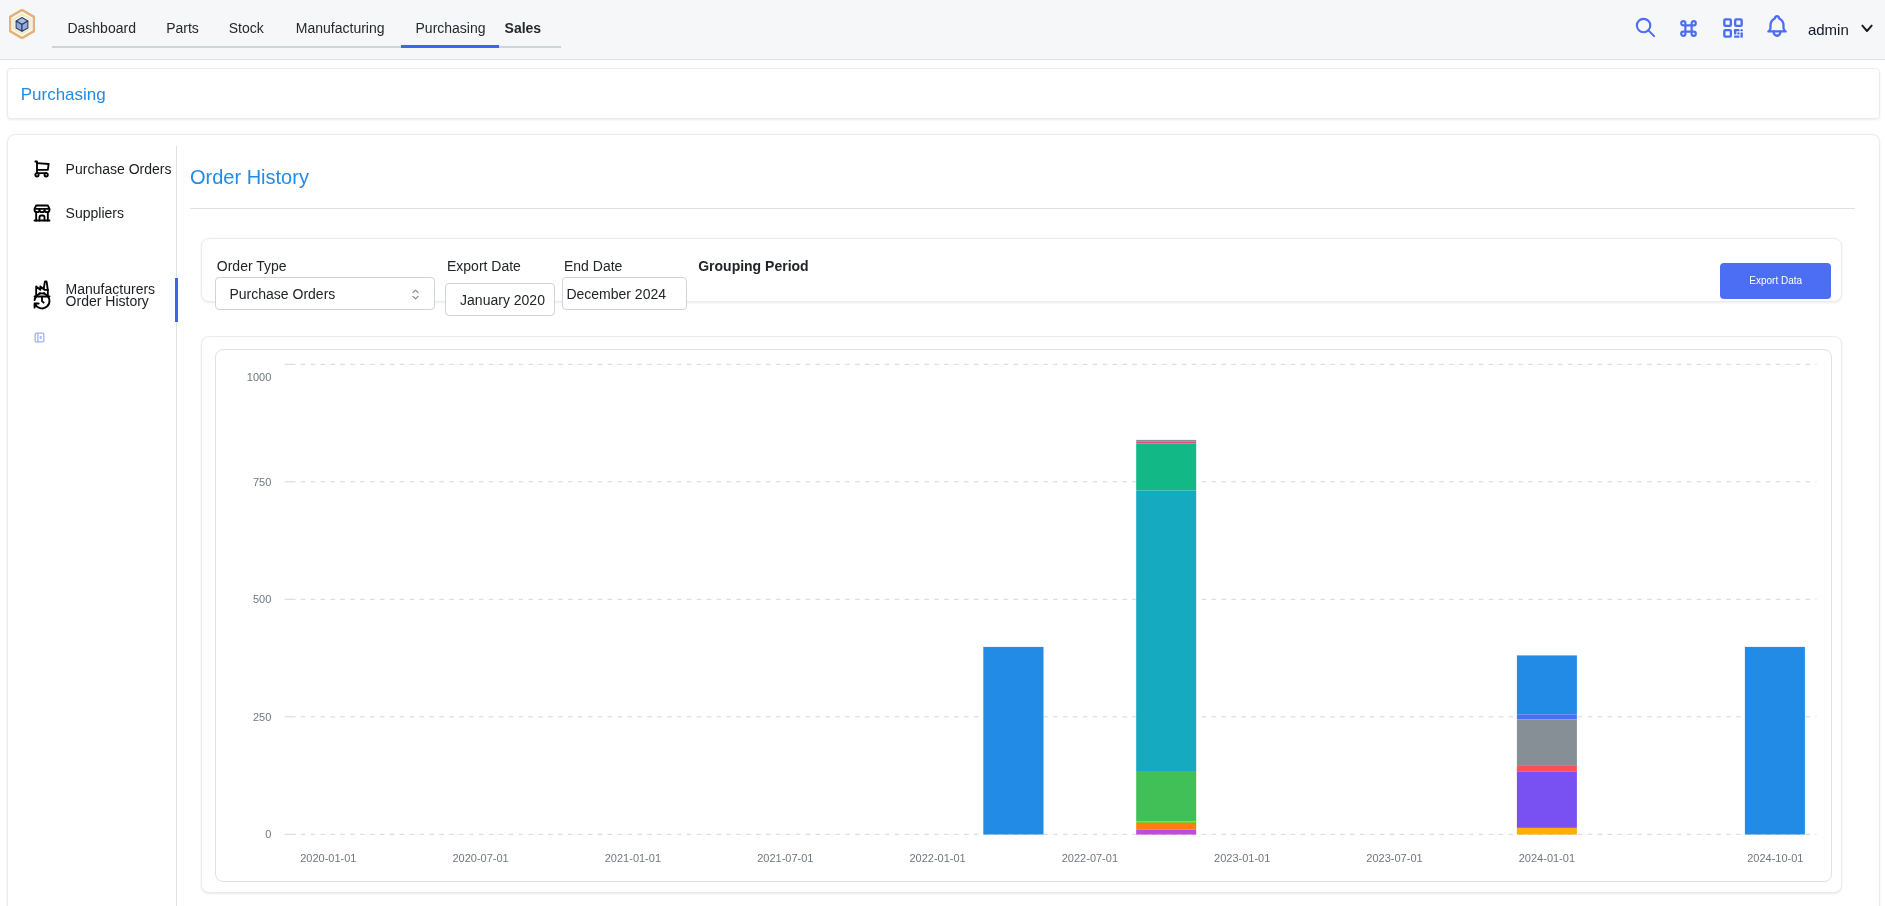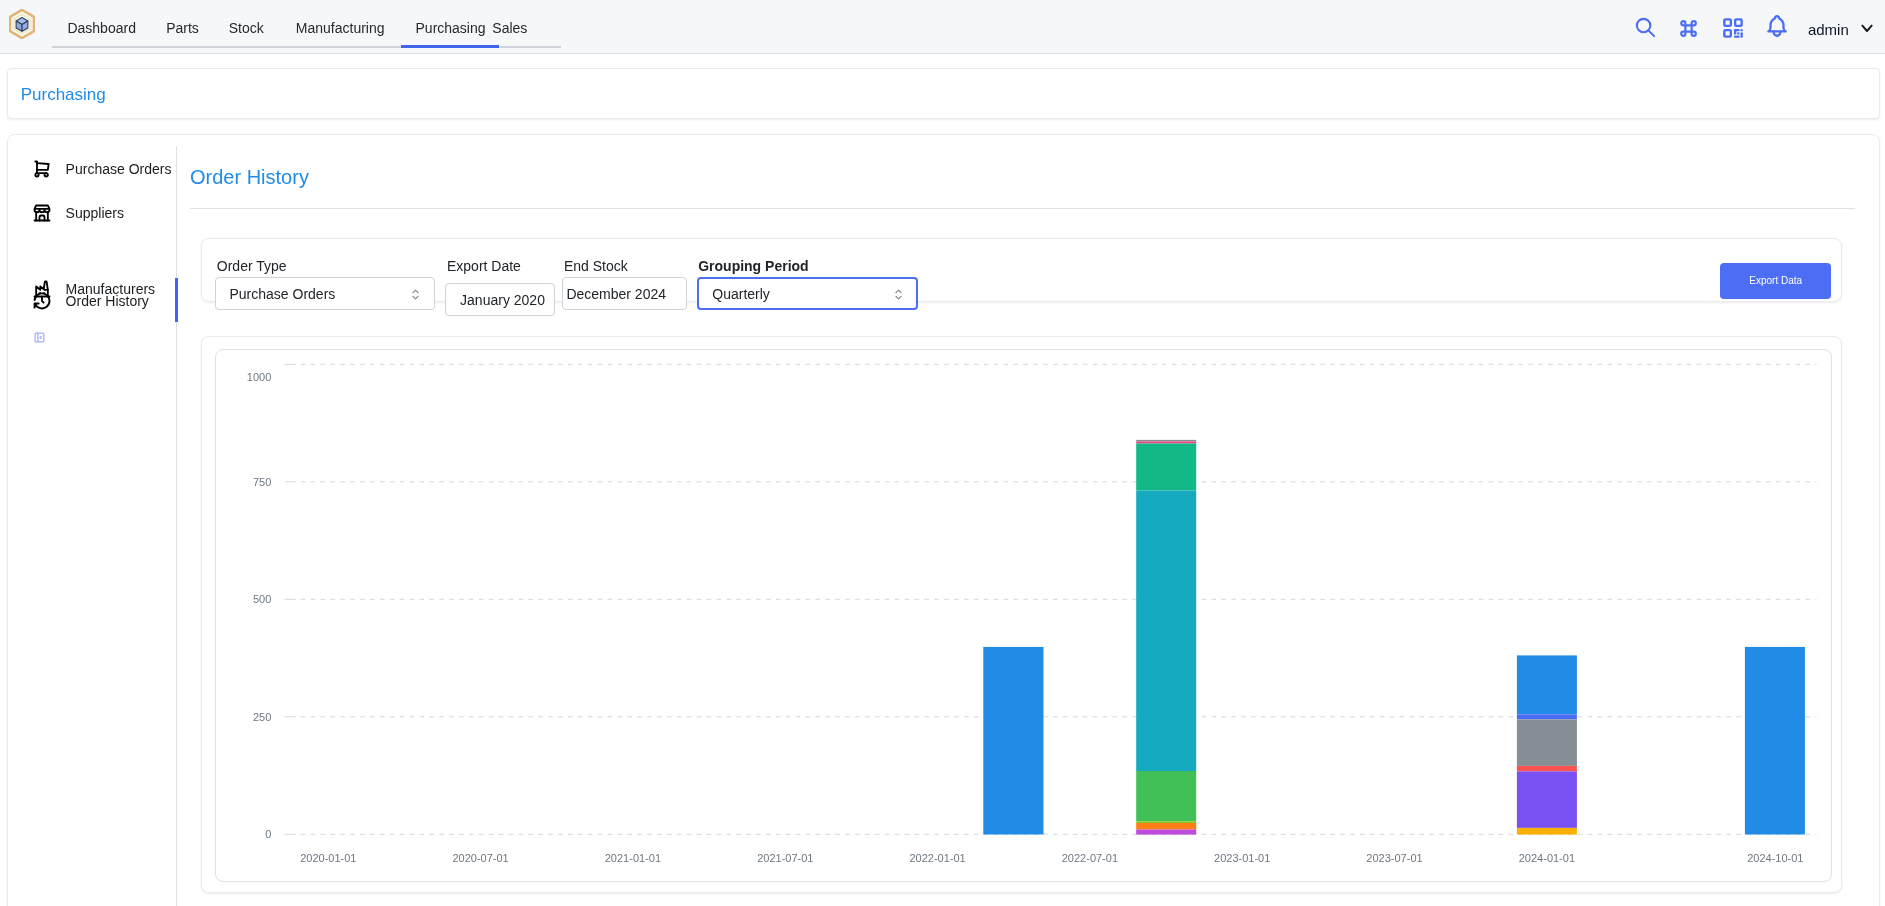--- a/index.html
+++ b/index.html
@@ -1,19 +1,19 @@
 <!DOCTYPE html>
 <html><head>
 <meta charset="utf-8">
 <style>
   * { margin:0; padding:0; box-sizing:border-box; }
   html,body { width:1885px; height:906px; background:#fff; font-family:"Liberation Sans", sans-serif; overflow:hidden; }
   .abs { position:absolute; }
   
-  #header { position:absolute; left:0; top:0; width:1885px; height:54px; background:#f6f7f9; border-bottom:1px solid #dee2e6; }
+  #header { position:absolute; left:0; top:0; width:1885px; height:60px; background:#f6f7f9; border-bottom:1px solid #dee2e6; }
   .tab { position:absolute; top:6px; height:44px; display:flex; align-items:center; justify-content:center; font-size:14px; color:#24292e; }
   #tabline { position:absolute; left:51.9px; top:45.5px; width:509.6px; height:2px; background:#ced4da; }
   #tabactive { position:absolute; left:400.7px; top:45px; width:98.7px; height:3px; background:#4263eb; }
   .hicon { position:absolute; color:#4c6ef5; }
   
   .card { position:absolute; background:#fff; border:1px solid #e9ecef; box-shadow:0 1px 3px rgba(0,0,0,.05), 0 1px 2px rgba(0,0,0,.03); }
   #crumb { left:7px; top:68px; width:1873px; height:51px; border-radius:4px; }
   #crumb span { position:absolute; left:12.7px; top:15.5px; font-size:17px; color:#228be6; }
   #mainpanel { left:7px; top:133.5px; width:1873px; height:790px; border-radius:8px 8px 0 0; }
   
@@ -43,21 +43,21 @@
       <polygon points="13,8.6 18.9,12 13,15.4 7.1,12" fill="#a8bae8"></polygon>
       <polygon points="7.1,12 13,15.4 13,22.3 7.1,18.9" fill="#8ea6df"></polygon>
       <polygon points="18.9,12 13,15.4 13,22.3 18.9,18.9" fill="#96abe2"></polygon>
     </g>
   </svg>
   <div class="tab" style="left:51.9px; width:99.6px;">Dashboard</div>
   <div class="tab" style="left:151.5px; width:62px;">Parts</div>
   <div class="tab" style="left:213.5px; width:65.5px;">Stock</div>
   <div class="tab" style="left:279px; width:122.4px;">Manufacturing</div>
   <div class="tab" style="left:401.4px; width:98.3px;">Purchasing</div>
-  <div class="tab" style="left:479px; width:61.7px;">Sales</div>
+  <div class="tab" style="left:492px; width:61.7px;font-weight:bold;">Sales</div>
   <div id="tabline"></div>
   <div id="tabactive"></div>
 
   <svg class="hicon" style="left:1634px; top:16.4px;" width="23" height="23" viewBox="0 0 24 24" fill="none" stroke="currentColor" stroke-width="2.2" stroke-linecap="round" stroke-linejoin="round">
     <circle cx="10" cy="10" r="7"></circle>
       <path d="M21 21l-6 -6"></path>
   </svg>
   <svg class="hicon" style="left:1676px; top:16.2px;" width="25" height="25" viewBox="0 0 24 24" fill="none" stroke="currentColor" stroke-width="2.1" stroke-linecap="round" stroke-linejoin="round">
     <path d="M7 9a2 2 0 1 1 2 -2v10a2 2 0 1 1 -2 -2h10a2 2 0 1 1 -2 2v-10a2 2 0 1 1 2 2h-10"></path>
   </svg>
@@ -138,29 +138,23 @@
 <div class="card" id="filtercard">
   <div class="flabel" style="left:14.5px;">Order Type</div>
   <div class="finput" style="left:12.9px; width:219.7px; padding-left:13.3px;">Purchase Orders
     <svg class="selchev" width="15" height="15" viewBox="0 0 24 24" fill="none" stroke="currentColor" stroke-width="2.2" stroke-linecap="round" stroke-linejoin="round">
         <path d="M8 9l4 -4l4 4"></path>
         <path d="M16 15l-4 4l-4 -4"></path>
       </svg>
   </div>
   <div class="flabel" style="left:244.7px;">Export Date</div>
   <div class="finput" style="left:242.9px; width:109.9px; padding-left:13.9px;margin-top:6px;">January 2020</div>
-  <div class="flabel" style="left:361.7px;">End Stock</div>
+  <div class="flabel" style="left:361.7px;">End Date</div>
   <div class="finput" style="left:360.1px; width:124.5px; padding-left:3px;">December 2024</div>
   <div class="flabel" style="left:495.9px;font-weight:bold;">Grouping Period</div>
-  <div class="finput" style="left:494.7px; width:221.3px; padding-left:13.3px; border:2px solid #4c6ef5;">Quarterly
-    <svg class="selchev" style="right:10px; top:8px;" width="15" height="15" viewBox="0 0 24 24" fill="none" stroke="currentColor" stroke-width="2.2" stroke-linecap="round" stroke-linejoin="round">
-        <path d="M8 9l4 -4l4 4"></path>
-        <path d="M16 15l-4 4l-4 -4"></path>
-      </svg>
-  </div>
   <div id="exportbtn">Export Data</div>
 </div>
 
 <div class="card" id="chartcard">
   <div id="chartinner"></div>
 </div>
 
 <svg class="abs" style="left:0; top:0;" width="1885" height="906" font-family="&quot;Liberation Sans&quot;, sans-serif">
   <g stroke="#d3d7dc" stroke-width="1">
     <line x1="284.6" y1="364.3" x2="295.6" y2="364.3"></line>

